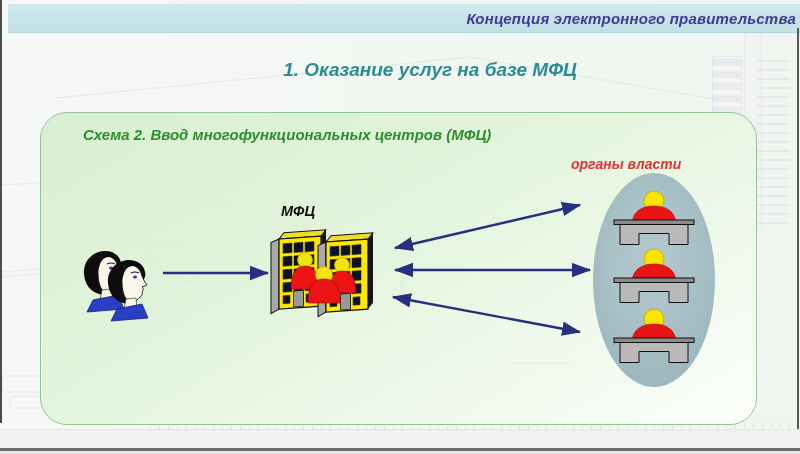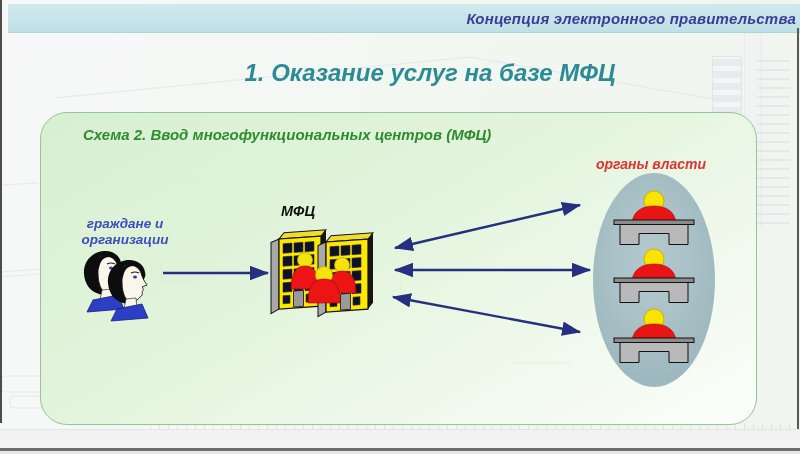--- a/index.html
+++ b/index.html
@@ -25,28 +25,28 @@
   .wm-tower1{left:712px;top:56px;width:28px;height:165px;background:
      repeating-linear-gradient(0deg,rgba(224,224,232,.75) 0 7px,transparent 7px 12px),#f6f6f8;
      border:1px solid #dcdce2;opacity:.65;}
   .wm-tower2{left:744px;top:30px;width:16px;height:195px;background:#f2f2f5;border:1px solid #e2e2e8;opacity:.6;}
   .wm-dashes{left:757px;top:60px;width:33px;height:165px;background:
      repeating-linear-gradient(180deg,#e2e2e9 0 2px,transparent 2px 9px);opacity:.7;}
   .ruler{left:150px;top:423px;width:645px;height:7px;background:
      repeating-linear-gradient(90deg,#d9e2d9 0 1px,transparent 1px 9px);opacity:.85;}
   
   .slide-title{position:absolute;left:150px;top:59px;width:560px;text-align:center;
-    font-size:24px;font-weight:bold;font-style:italic;color:var(--title-text,#2b8c95);}
+    font-size:19px;font-weight:bold;font-style:italic;color:var(--title-text,#2b8c95);}
   
   .scheme-box{position:absolute;left:40px;top:112px;width:715px;height:311px;
     border:1.5px solid var(--box-border,#95c595);border-radius:27px;
     background:linear-gradient(150deg,#d8efd1 0%,#e3f5dd 45%,#f3faf0 80%,#fcfefb 100%);}
   .box-title{position:absolute;left:42px;top:13px;font-size:15px;font-weight:bold;
     font-style:italic;color:var(--box-title-text,#2f8c2f);}
-  .authorities-label{position:absolute;left:530px;top:43px;width:160px;text-align:center;
+  .authorities-label{position:absolute;left:530px;top:43px;width:160px;text-align:left;
     font-size:14px;font-weight:bold;font-style:italic;color:var(--authorities-text,#e23333);}
   .citizens-label{position:absolute;left:16px;top:103px;width:136px;text-align:center;
     font-size:13.5px;line-height:1.18;font-weight:bold;font-style:italic;color:var(--citizens-text,#3b4cbf);}
   .mfc-label{position:absolute;left:240px;top:90px;width:86px;text-align:left;
     font-size:14.5px;font-weight:bold;font-style:italic;color:var(--mfc-text,#111);}
   .citizens-icon{position:absolute;left:36px;top:134px;}
   .buildings-icon{position:absolute;left:224px;top:116px;}
   .authority-ellipse{position:absolute;left:552px;top:60px;width:122px;height:214px;border-radius:50%;
     background:radial-gradient(60% 55% at 48% 42%,#b4c9ce 0%,#a9c1c7 55%,#9db8be 100%);}
   .desk-figure{position:absolute;left:19px;}
@@ -89,24 +89,20 @@
       <polyline points="118,70 158,70 158,94 188,94" fill="none" stroke="#ddf0d8" stroke-width="1.3"></polyline>
       <polyline points="150,130 110,130 110,160" fill="none" stroke="#ddf0d8" stroke-width="1.3"></polyline>
       <polyline points="96,150 120,150 120,168 156,168 156,156" fill="none" stroke="#ddf0d8" stroke-width="1.3"></polyline>
       <polyline points="330,150 360,150 360,180" fill="none" stroke="#e0f2da" stroke-width="1.2"></polyline>
       <polyline points="470,250 530,250" fill="none" stroke="#e0f2da" stroke-width="1.2"></polyline>
     </svg>
 
     <div class="box-title">Схема 2. Ввод многофункциональных центров (МФЦ)</div>
     <div class="authorities-label">органы власти</div>
 
-    <div class="citizens-label">
-      <span>граждане и</span><br>
-      <span>организации</span>
-    </div>
 
     <div class="mfc-label">МФЦ</div>
 
     <svg class="citizens-icon" width="86" height="76" viewBox="0 0 86 76">
       <defs>
         <g id="bust">
           <path d="M5,27 C4,13 15,4 26,4 C35,4 41,9 42,16 C43,19 42,21 41,23 C40,31 38,38 35,42 C31,47 25,49 20,47 C11,44 6,38 5,27 Z" fill="#0d0d0d"></path>
           <path d="M21,10 C29,7 36,11 38,17 C39,21 41,25 44,29 L39,31 C41,33 40,35 39,36 C40,38 39,40 37,41 C35,44 31,46 28,45 L23,43 C20,38 19,32 19,26 C19,19 19,14 21,10 Z" fill="#fbf6ea" stroke="#1a1a1a" stroke-width="0.9"></path>
           <path d="M19,12 C26,5 37,7 40,15 C36,10 30,9 26,11 C22,13 21,17 20,21 L19,23 C18,19 18,15 19,12 Z" fill="#0d0d0d"></path>
           <path d="M28,17 Q32,15 36,17" stroke="#1a1a1a" stroke-width="1.2" fill="none"></path>

